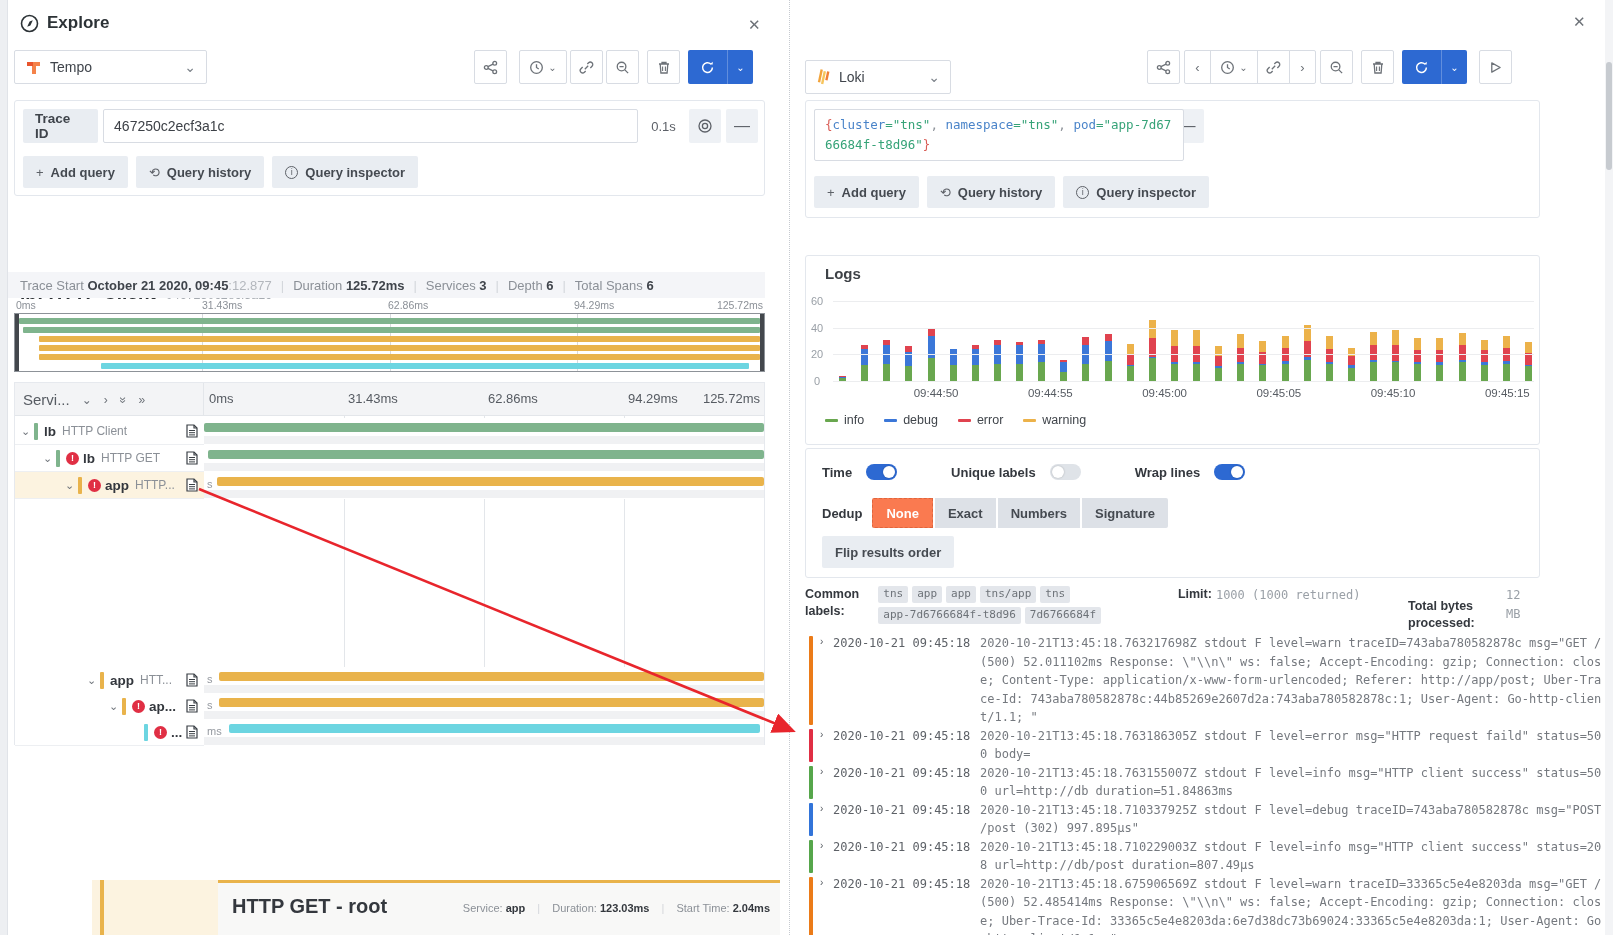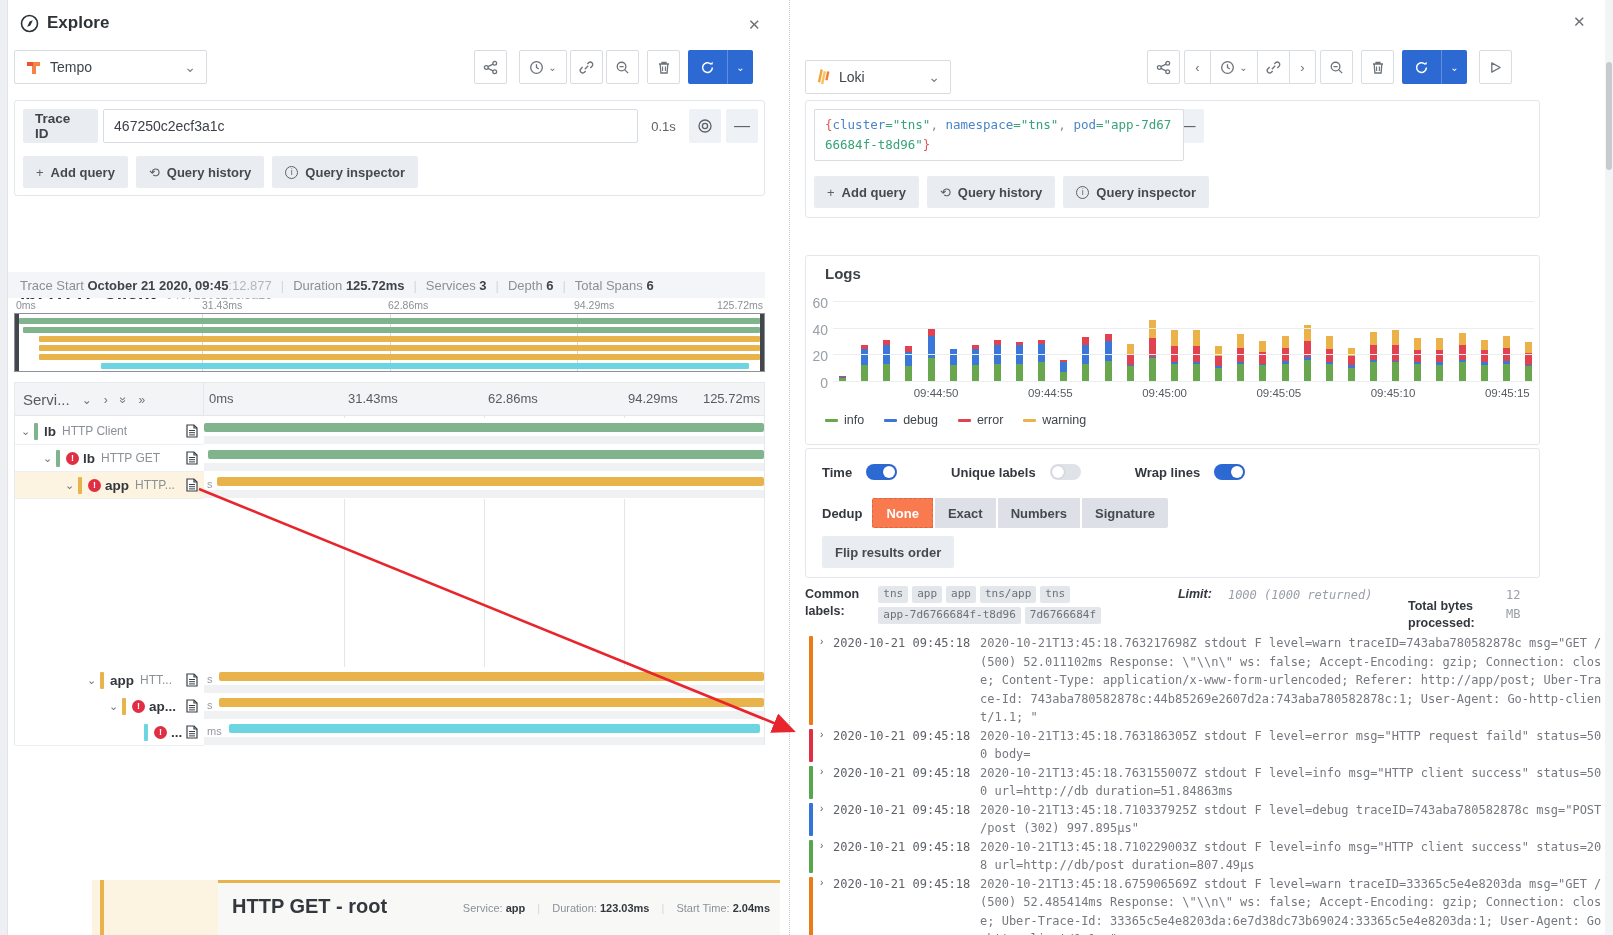--- a/index.html
+++ b/index.html
@@ -110,21 +110,21 @@
   .code-box { position:absolute; border:1px solid #d8dce3; border-radius:2px; background:#fff; padding:5px 10px;
     font-family:"DejaVu Sans Mono","Liberation Mono",monospace; font-size:12.5px; line-height:20px; word-break:break-all; }
   .tok-label { color:#4a84c9; } .tok-val { color:#36a378; } .tok-op { color:#36a378; }
   .tok-brace { color:#d95d56; } .tok-plain { color:#8e939a; }
 
   
   .card { position:absolute; border:1px solid #e3e7ed; border-radius:3px; background:#fff; }
   .card-title { position:absolute; left:19px; top:9px; font-size:15px; font-weight:700; color:#3e4247; }
   .plot { position:absolute; left:27px; top:45px; width:701px; height:80px; }
   .plot .hgrid { position:absolute; left:0; right:0; border-top:1px solid #ecedef; }
-  .ytick { position:absolute; width:22px; text-align:right; font-size:14px; color:#9aa0a7; }
+  .ytick { position:absolute; width:22px; text-align:center; font-size:11px; color:#9aa0a7; }
   .bars { position:absolute; left:6px; right:2px; bottom:0; top:0; display:flex; justify-content:space-between; align-items:flex-end; }
   .bar-stack { width:7px; display:flex; flex-direction:column-reverse; }
   .xlabels { position:absolute; left:27px; top:131px; width:701px; height:14px; font-size:11.5px; color:#565b62; }
   .xlabels span { position:absolute; transform:translateX(-50%);text-align:center; }
   .legend { position:absolute; left:19px; top:157px; display:flex; gap:20px; font-size:12.5px; color:#40454b; }
   .legend .li { display:flex; align-items:center; gap:6px; }
   .legend .dash { width:13px; height:3px; border-radius:1px; }
 
   
   .toggles { position:absolute; left:16px; top:15px; display:flex; align-items:center; gap:14px; font-size:13px; font-weight:700; color:#34383e; }
@@ -827,21 +827,21 @@
     <div class="sum-label" style="width:74px;">Common labels:</div>
     <div class="badges" id="badges" style="width:286px;">
         <span class="badge">tns</span>
         <span class="badge">app</span>
         <span class="badge">app</span>
         <span class="badge">tns/app</span>
         <span class="badge">tns</span>
         <span class="badge">app-7d6766684f-t8d96</span>
         <span class="badge">7d6766684f</span>
       </div>
-    <div style="display:flex; gap:16px; width:216px; margin-left:16px;font-style:italic;">
+    <div style="display:flex; gap:4px; width:216px; margin-left:16px;">
       <span class="sum-label">Limit:</span>
       <span class="mono-dim" style="width:150px;">1000 (1000 returned)</span>
     </div>
     <div style="display:flex; gap:10px; margin-left:16px;">
       <span class="sum-label" style="width:88px;margin-top:12px;">Total bytes processed:</span>
       <span class="mono-dim" style="width:34px;">12 MB</span>
     </div>
   </div>
 
   <div class="log-list" id="log-list">

